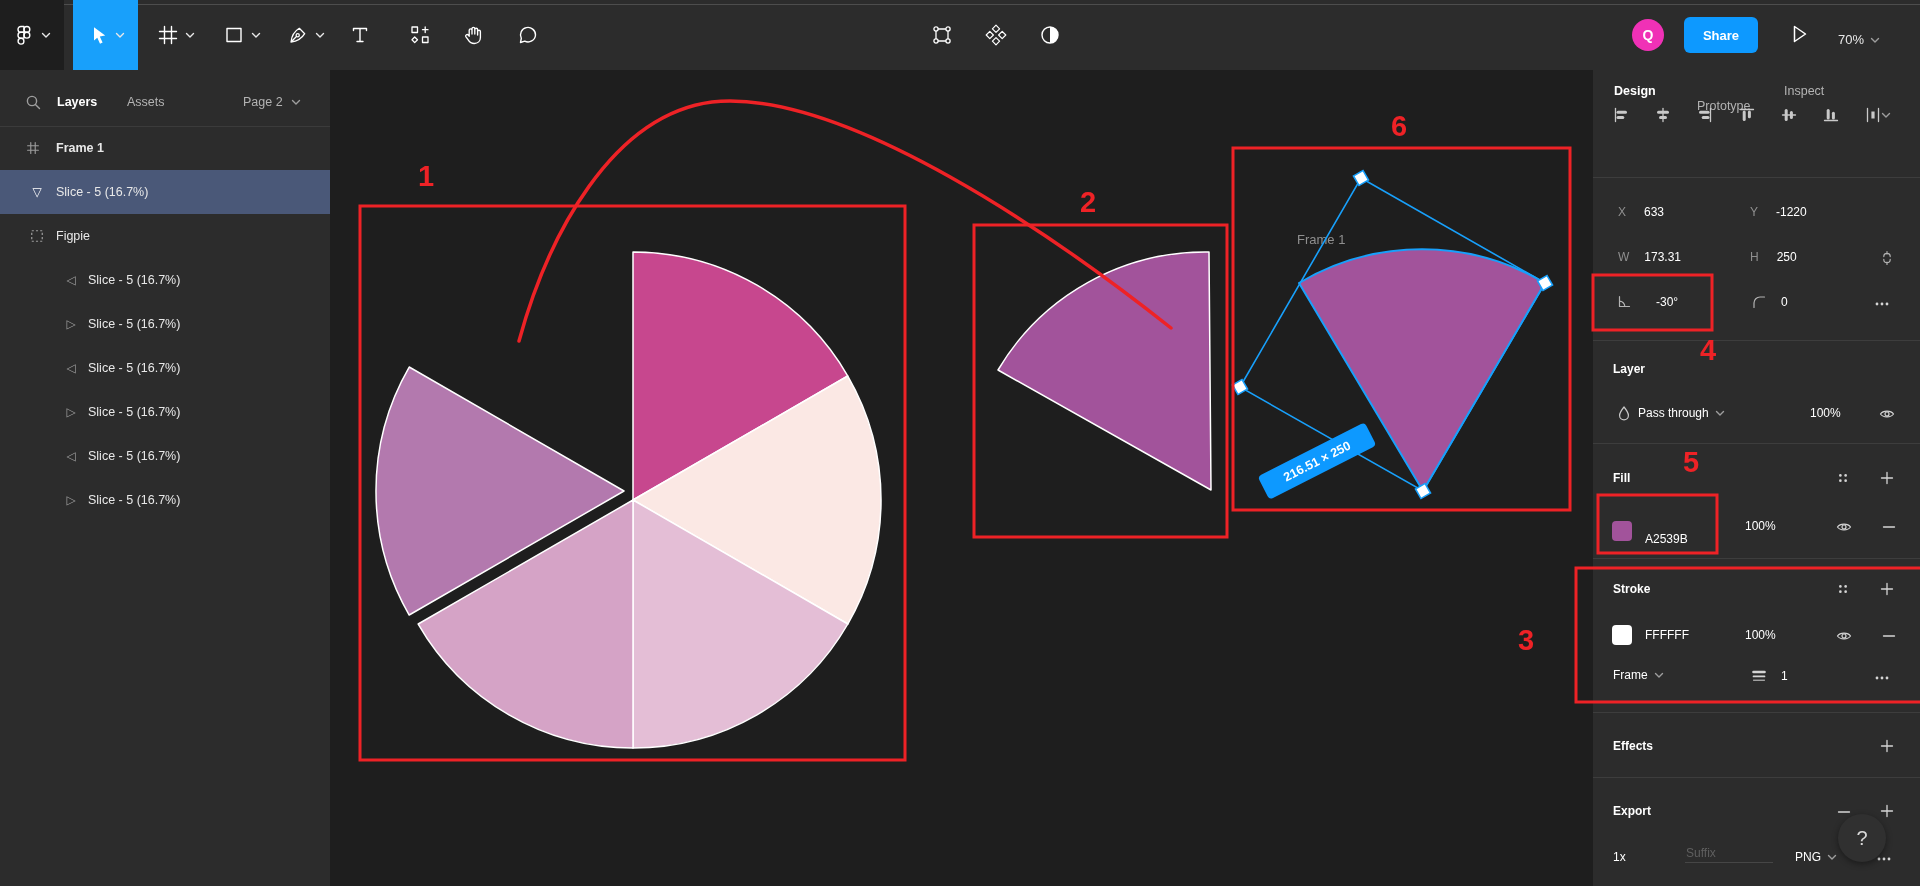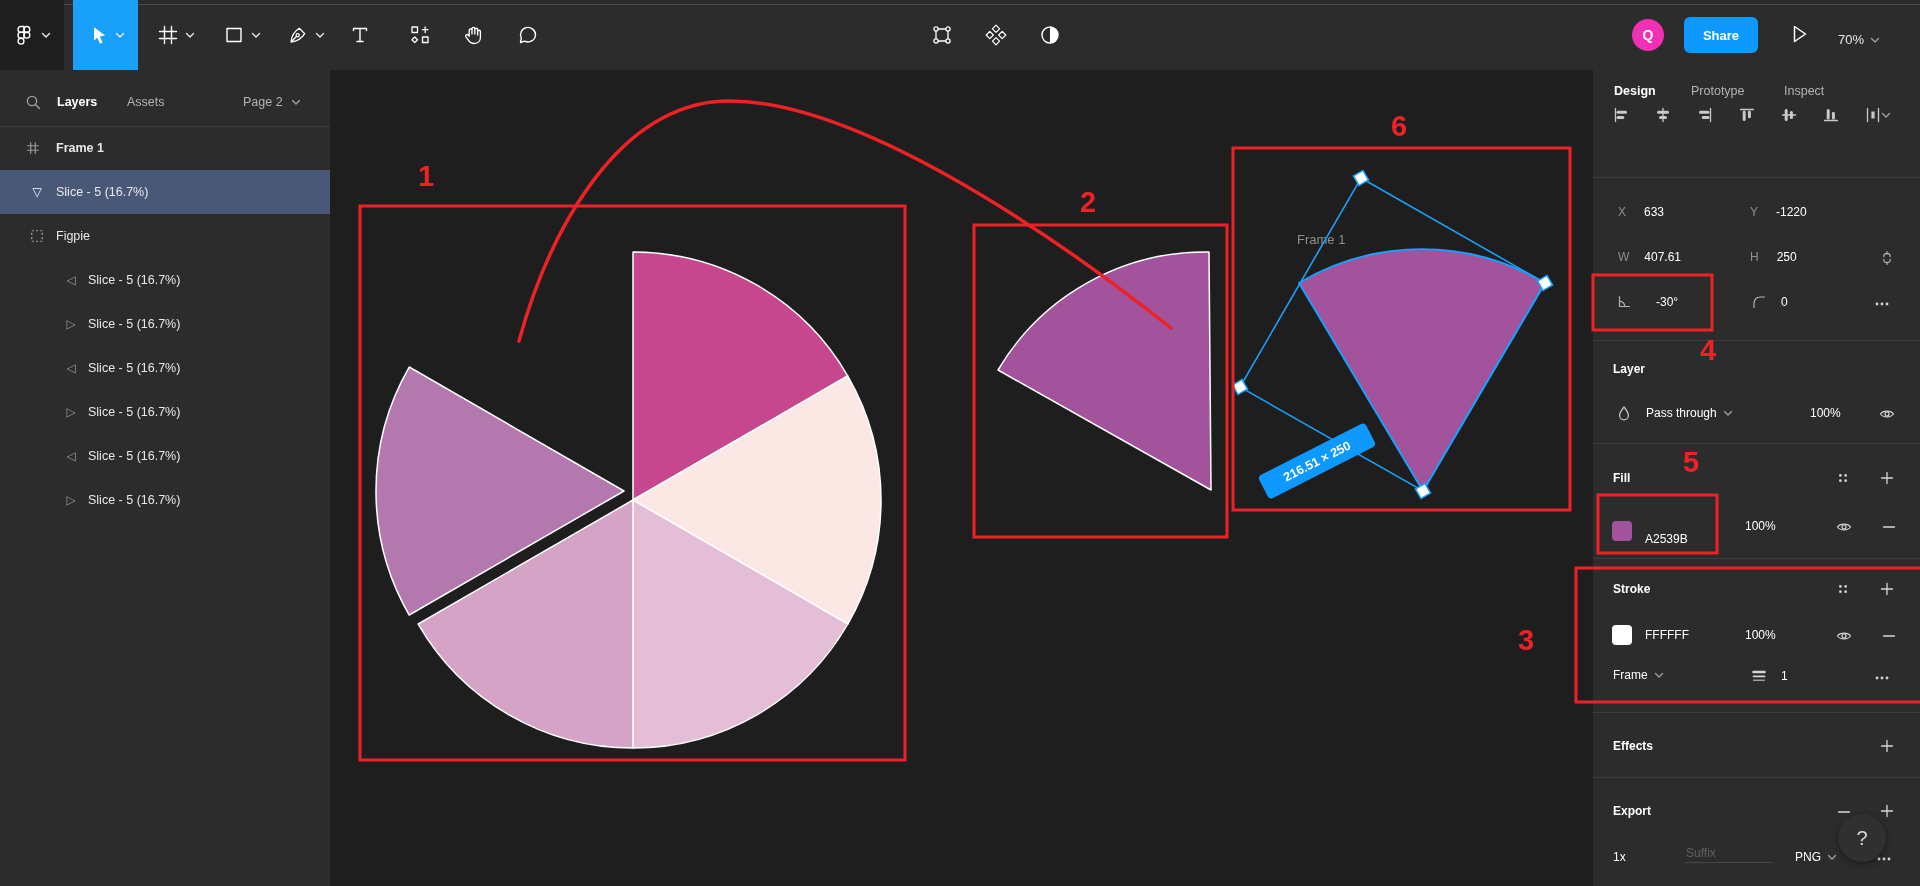--- a/index.html
+++ b/index.html
@@ -274,21 +274,21 @@
         </span>
         <span class="rlabel" style="left:88px;">Slice - 5 (16.7%)</span>
       </div>
     </div>
 </div>
 
 <div id="canvas"></div>
 
 <div id="panel">
   <span class="ptab on" style="left:21px;">Design</span>
-  <span class="ptab" style="left:98px;">Prototype</span>
+  <span class="ptab" style="left:104px;margin-top:15px;">Prototype</span>
   <span class="ptab" style="left:191px;">Inspect</span>
 
   <div id="align-row" class="pitem" style="left:20px;top:37px;gap:26px;">
       <span class="iconbtn">
         <svg width="16" height="16" viewBox="0 0 16 16" stroke="#c9c9c9" stroke-width="1.3" stroke-linecap="round" stroke-linejoin="round" fill="none">
           <path d="M2.5 1.5 V14.5"></path>
           <path d="M5 5.2 H12.5" stroke-width="3"></path>
           <path d="M5 10.4 H9.8" stroke-width="3"></path>
         </svg>
       </span>
@@ -342,21 +342,21 @@
   <div class="pitem" style="left:25px;top:135px;">
     <span class="plabel">X</span>
     <span class="pval" style="margin-left:12px;">633</span>
   </div>
   <div class="pitem" style="left:157px;top:135px;">
     <span class="plabel">Y</span>
     <span class="pval" style="margin-left:12px;">-1220</span>
   </div>
   <div class="pitem" style="left:25px;top:180px;">
     <span class="plabel">W</span>
-    <span class="pval" style="margin-left:9px;">407.61</span>
+    <span class="pval" style="margin-left:9px;">173.31</span>
   </div>
   <div class="pitem" style="left:157px;top:180px;">
     <span class="plabel">H</span>
     <span class="pval" style="margin-left:12px;">250</span>
   </div>
   <span class="pitem iconbtn" style="left:286px;top:180px;" id="constrain-slot">
       <svg width="16" height="16" viewBox="0 0 16 16" stroke="#b3b3b3" stroke-width="1.2" stroke-linecap="round" stroke-linejoin="round" fill="none">
         <path d="M8 1.5 V4 M8 12 V14.5 M4.8 6.6 a3.2 3.2 0 0 1 6.4 0 M4.8 9.4 a3.2 3.2 0 0 0 6.4 0"></path>
       </svg>
     </span>
@@ -385,21 +385,21 @@
     </span>
   <div class="pdiv" style="top:270px;"></div>
 
   <span class="phead abs" style="left:20px;top:292px;">Layer</span>
   <div class="pitem" style="left:23px;top:335px;">
     <span id="droplet-slot" class="iconbtn">
         <svg width="16" height="16" viewBox="0 0 16 16" stroke="#c9c9c9" stroke-width="1.2" stroke-linecap="round" stroke-linejoin="round" fill="none">
           <path d="M8 2 C8 2 3.6 7.4 3.6 10.4 a4.4 4.4 0 0 0 8.8 0 C12.4 7.4 8 2 8 2 Z"></path>
         </svg>
       </span>
-    <span class="pval" style="margin-left:8px;">Pass through</span>
+    <span class="pval" style="margin-left:0;">Pass through</span>
     <span id="blend-chev" class="iconbtn">
         <svg width="10" height="7" viewBox="0 0 10 7" stroke="#9e9e9e" stroke-width="1.4" stroke-linecap="round" stroke-linejoin="round" fill="none">
           <path d="M1.5 1.5 L5 5 L8.5 1.5"></path>
         </svg>
       </span>
   </div>
   <span class="pval abs" style="left:217px;top:336px;">100%</span>
   <span class="pitem iconbtn" style="left:286px;top:336px;" id="layereye-slot">
       <svg width="16" height="16" viewBox="0 0 16 16" stroke="#d5d5d5" stroke-width="1.2" stroke-linecap="round" stroke-linejoin="round" fill="none">
         <path d="M1.5 8 C4 4.2 12 4.2 14.5 8 C12 11.8 4 11.8 1.5 8 Z"></path>

